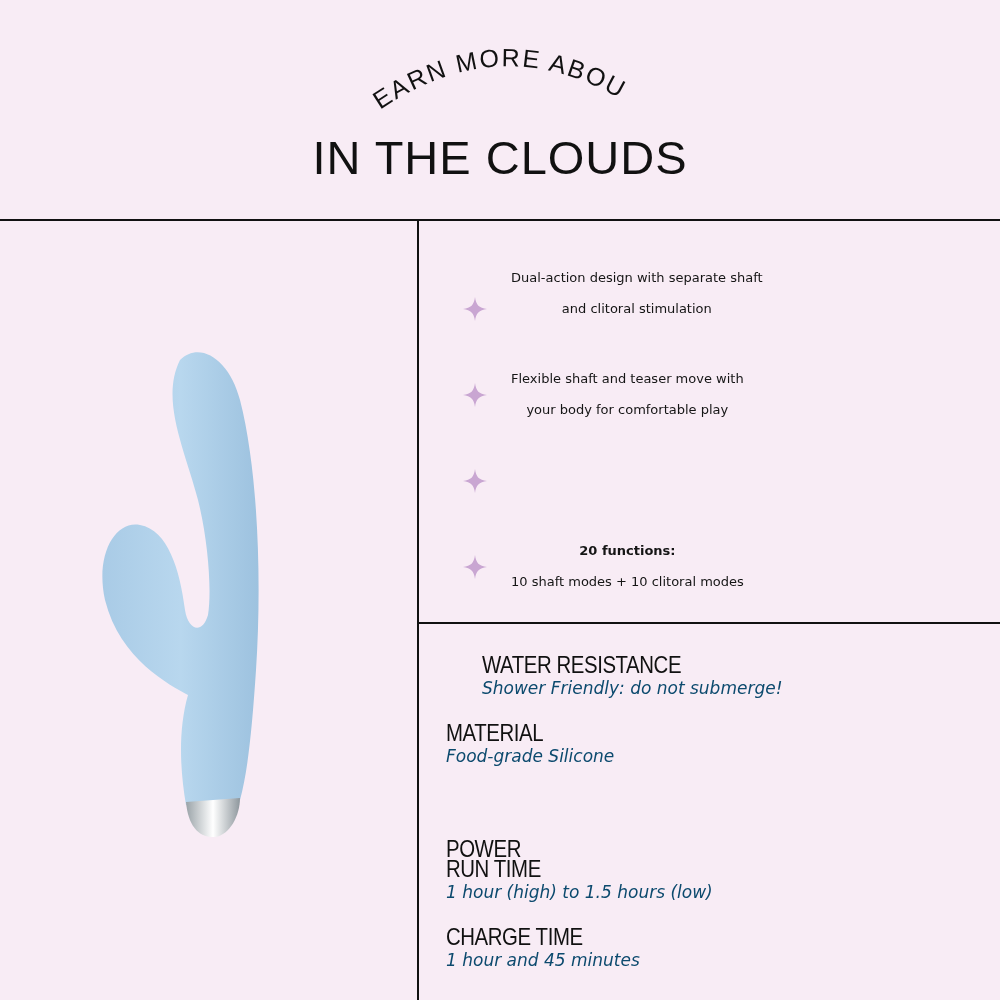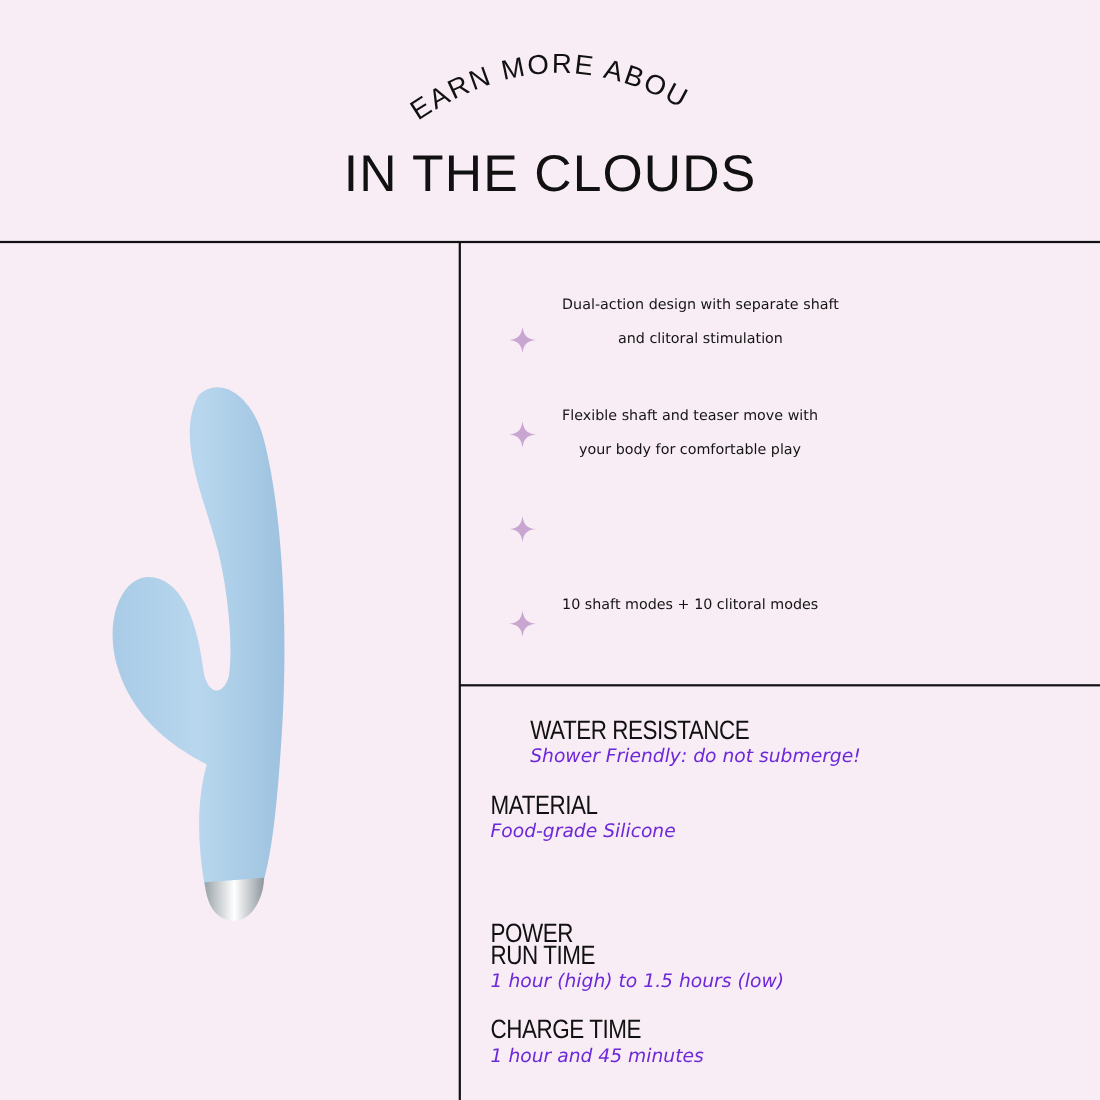--- a/index.html
+++ b/index.html
@@ -28,21 +28,21 @@
       position: absolute; left: 51px; font-size: 13px; line-height: 31px; color: #151515; text-align: center;
     }
     .feature .text b { font-weight: bold; display: block; }
     .spec { position: absolute; left: 446px; }
     .spec .label {
       font-family: "Liberation Sans Narrow", "Liberation Sans", sans-serif;
       font-size: 24px; letter-spacing: -0.5px; transform: scaleX(0.85); transform-origin: left;
       line-height: 26px; white-space: nowrap;
     }
     .spec .value {
-      font-style: italic; font-size: 17px; line-height: 20px; color: #6d28d9; white-space: nowrap;
+      font-style: italic; font-size: 17px; line-height: 20px; color: #0c4a6e; white-space: nowrap;
     }
   </style>
 </head>
 <body>
 
 <svg class="arc-heading" viewBox="0 0 280 80">
   <defs>
     <path id="arcPath" d="M 20 72 Q 140 -10 262 62" fill="none"></path>
   </defs>
   <text><textPath href="#arcPath" startOffset="50%" text-anchor="middle">LEARN MORE ABOUT</textPath></text>
@@ -95,20 +95,21 @@
   <svg class="spark" viewBox="0 0 30 30" style="top:17px;">
     <path d="M15 3 C16 11 19 14 27 15 C19 16 16 19 15 27 C14 19 11 16 3 15 C11 14 14 11 15 3 Z" fill="#c9a6d2"></path>
   </svg>
 </div>
 
 <div class="feature" style="top:535px; height:70px;">
   <svg class="spark" viewBox="0 0 30 30" style="top:17px;">
     <path d="M15 3 C16 11 19 14 27 15 C19 16 16 19 15 27 C14 19 11 16 3 15 C11 14 14 11 15 3 Z" fill="#c9a6d2"></path>
   </svg>
   <div class="text">
+    <b>20 functions:</b>
     <span>10 shaft modes + 10 clitoral modes</span>
   </div>
 </div>
 
 <div class="spec" style="top:652px;margin-left:36px;">
   <div class="label">WATER RESISTANCE</div>
   <div class="value">Shower Friendly: do not submerge!</div>
 </div>
 <div class="spec" style="top:720px;">
   <div class="label">MATERIAL</div>

